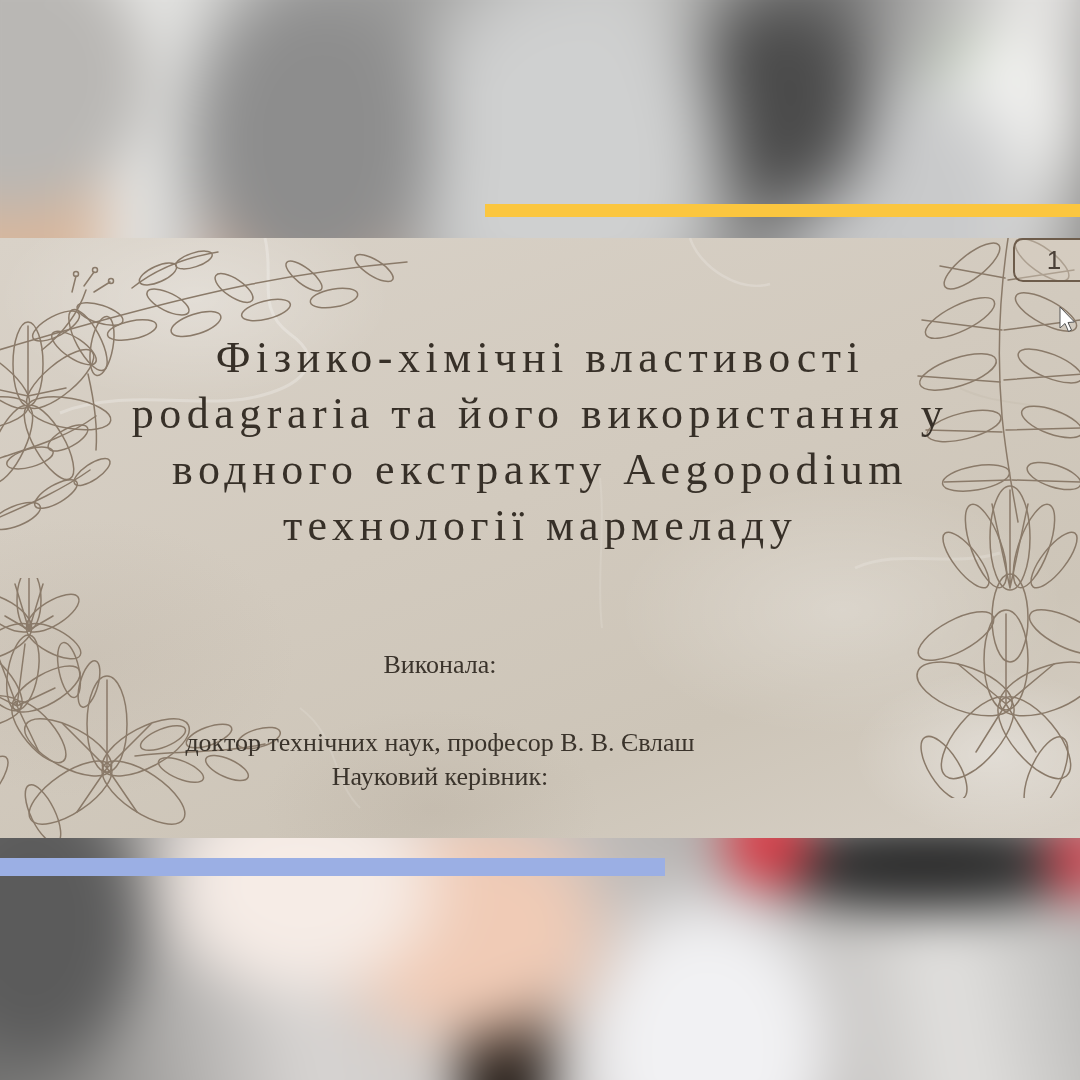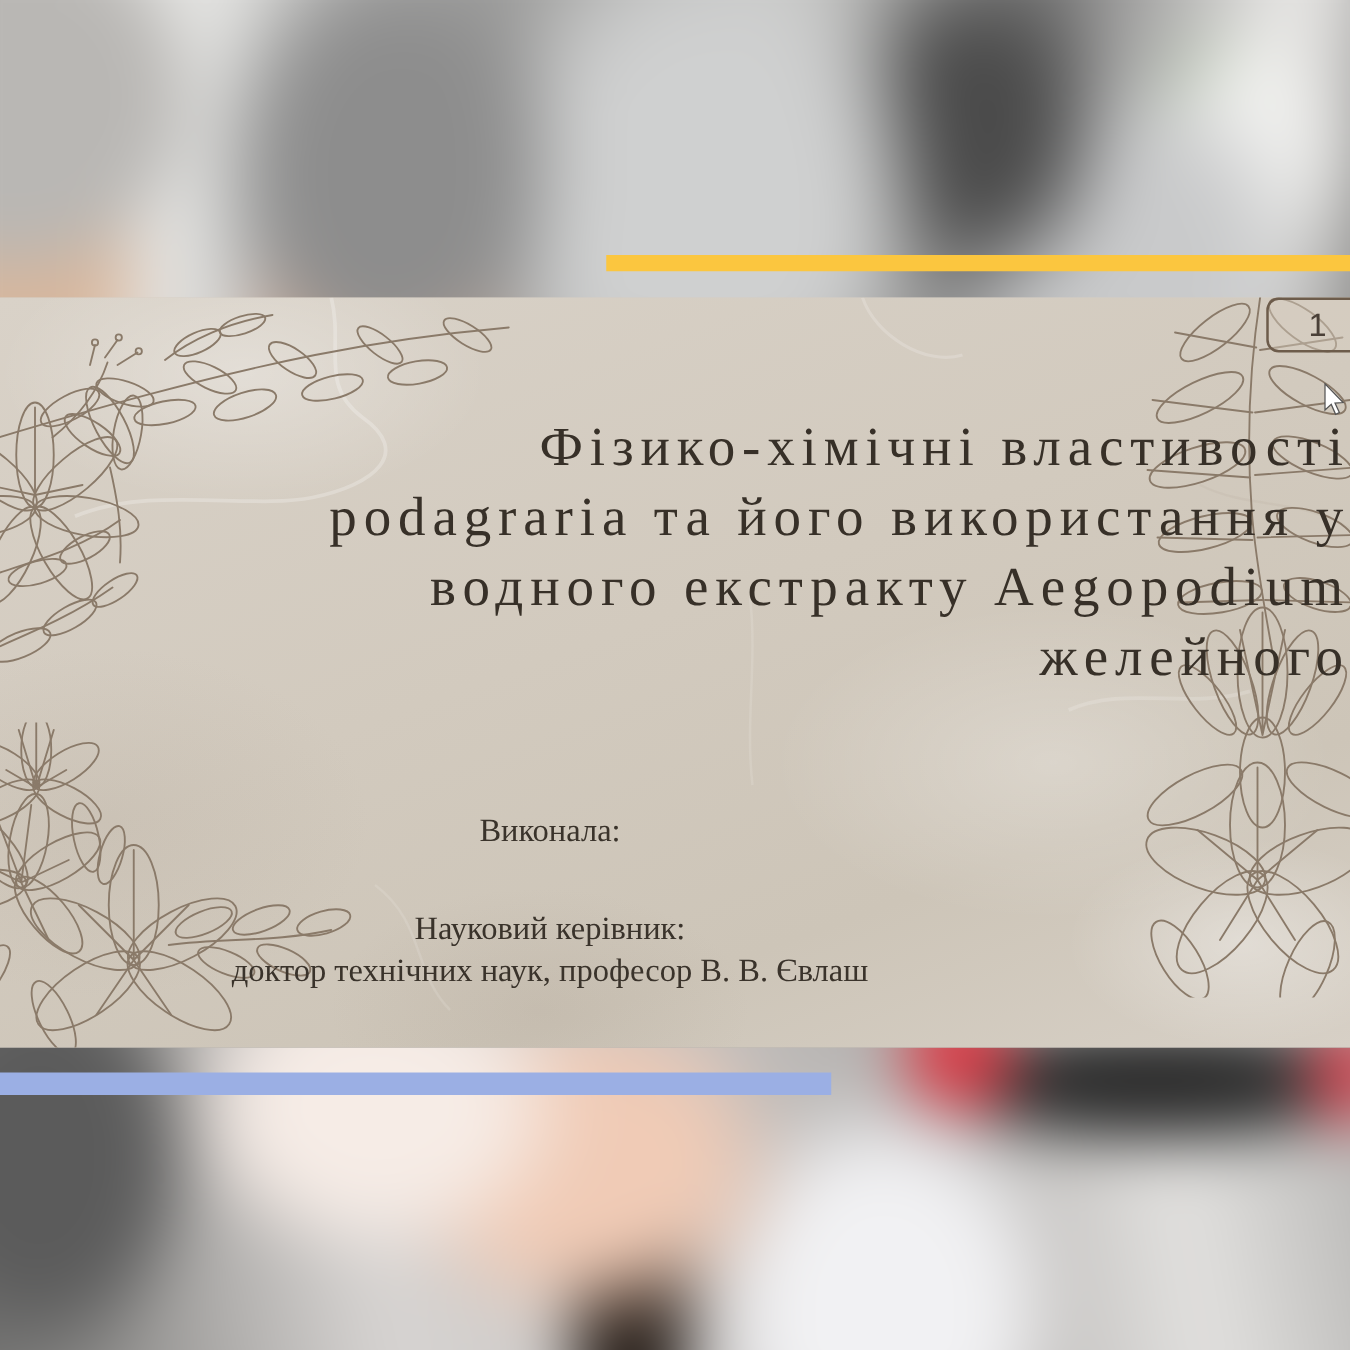--- a/index.html
+++ b/index.html
@@ -86,21 +86,21 @@
   .floral{ position:absolute; pointer-events:none; }
   .fl-tl{ left:-18px;  top:-6px;   width:430px; height:230px; }
   .fl-l { left:-30px;  top:50px;   width:230px; height:330px; }
   .fl-bl{ left:-35px;  top:340px;  width:330px; height:270px; }
   .fl-tr{ right:-10px; top:-12px;  width:230px; height:300px; }
   .fl-br{ right:-20px; top:230px;  width:230px; height:330px; }
 
   
   .title{
     position:absolute; left:0; top:92px; width:1080px;
-    text-align:right;
+    text-align:center;
     font-family:"Liberation Serif", serif;
     font-size:44px;
     line-height:56px;
     letter-spacing:5.5px;
     color:#373028;
   }
   .title .ln{ display:block; white-space:nowrap; }
 
   .credits{
     position:absolute; left:0; top:410px; width:880px;
@@ -297,28 +297,28 @@
         </g>
         <ellipse cx="176" cy="306" rx="16" ry="40" transform="rotate(24 176 306)"></ellipse>
         <ellipse cx="74" cy="300" rx="15" ry="36" transform="rotate(-32 74 300)"></ellipse>
       </g>
     </svg>
 
     <div class="title">
       <span class="ln">Фізико-хімічні властивості</span>
       <span class="ln">podagraria та його використання у</span>
       <span class="ln">водного екстракту Aegopodium</span>
-      <span class="ln">желейного</span>
+      <span class="ln">технології мармеладу</span>
     </div>
 
     <div class="credits">
       <div class="line">Виконала:</div>
       <div class="gap"></div>
+      <div class="line">доктор технічних наук, професор В. В. Євлаш</div>
       <div class="line">Науковий керівник:</div>
-      <div class="line">доктор технічних наук, професор В. В. Євлаш</div>
     </div>
 
   </div>
 
   <div class="bar-blue"></div>
 
   <div class="page-badge">1</div>
 
   <svg class="cursor" viewBox="0 0 20 28">
     <path d="M2 1 L2 22 L7 17.5 L10.5 25.5 L13.5 24 L10 16.5 L16.5 16 Z" fill="#ffffff" stroke="#555" stroke-width="1"></path>

